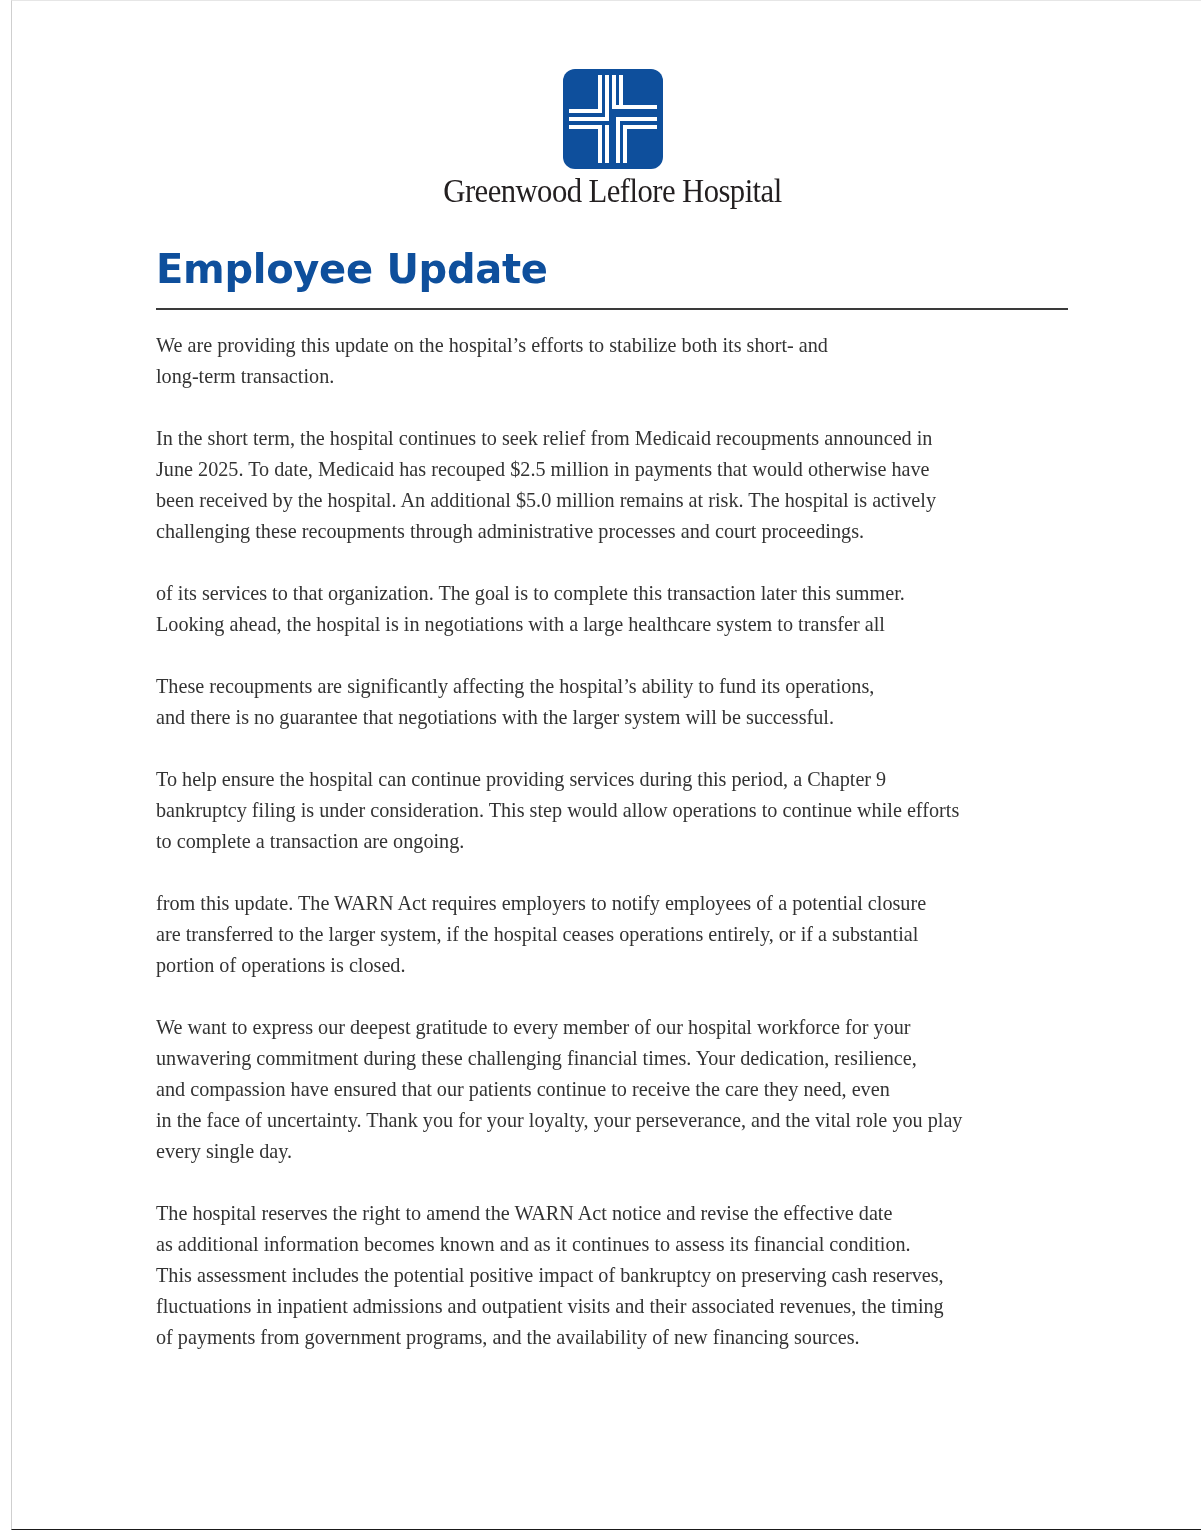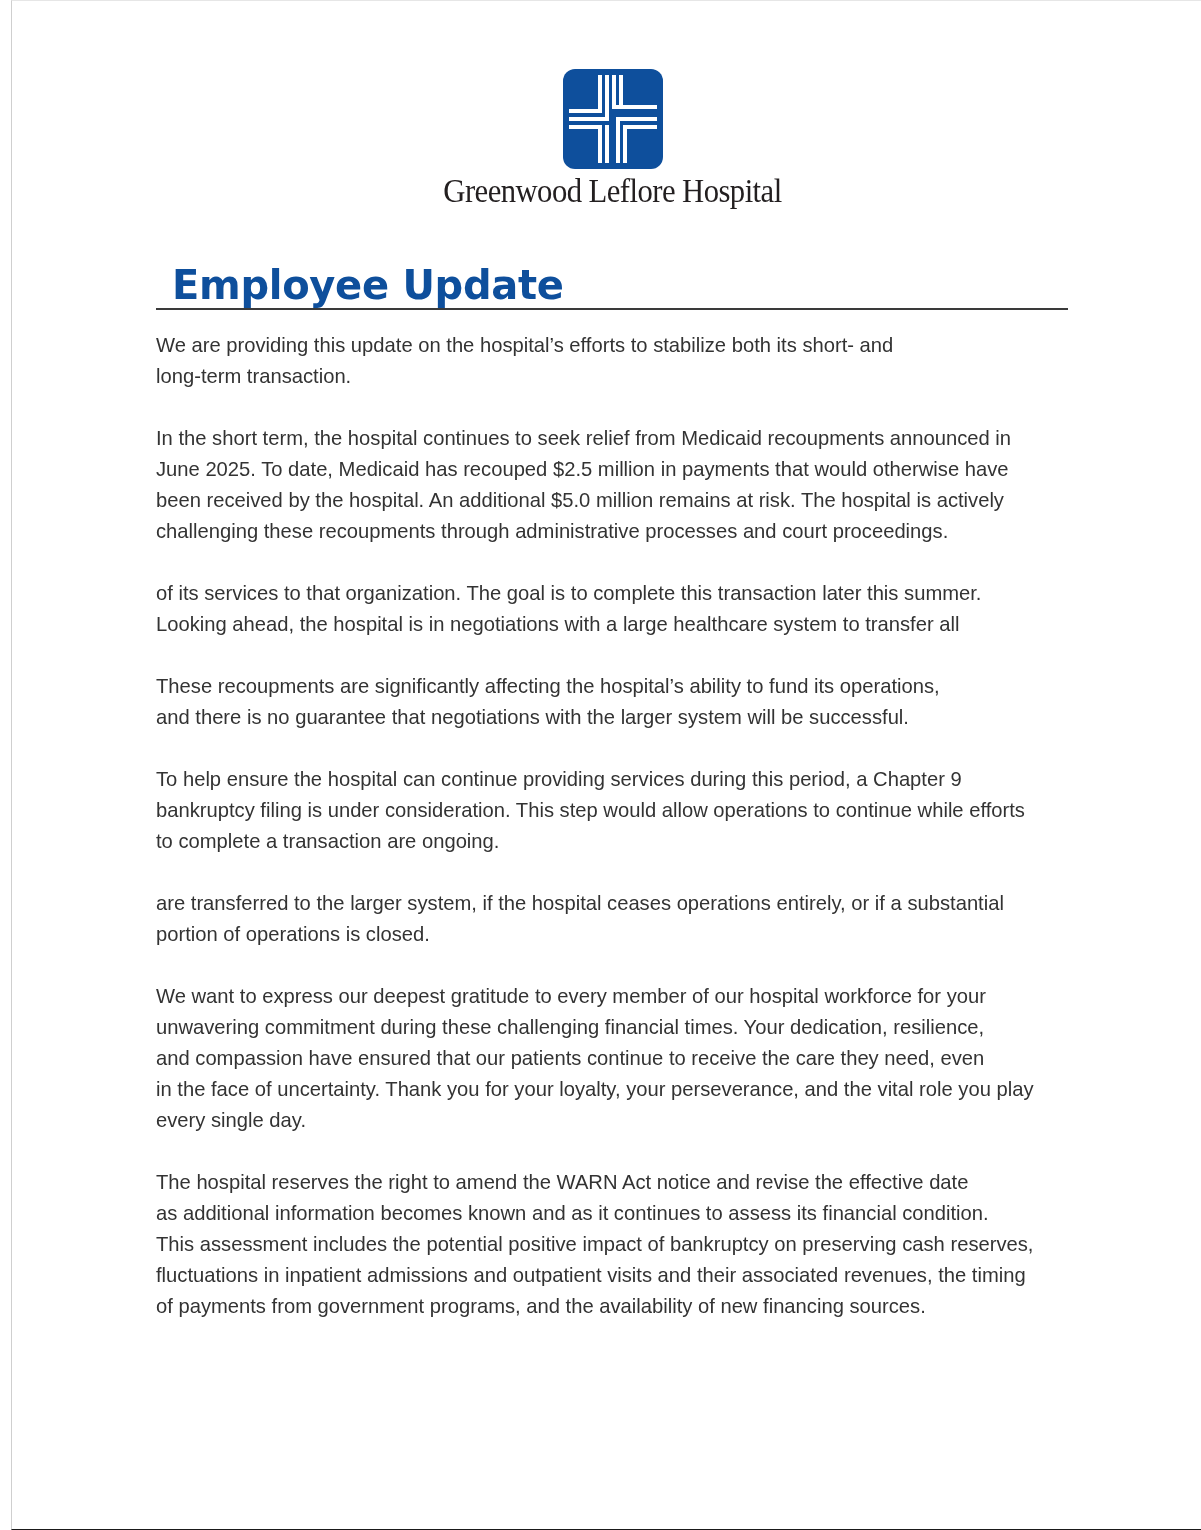--- a/index.html
+++ b/index.html
@@ -27,42 +27,42 @@
       text-align: center;
       font-family: "Liberation Serif", "DejaVu Serif", serif;
       font-size: 33px;
       letter-spacing: -0.6px;
       color: #231f20;
       transform: scaleX(0.93);
       transform-origin: 600px 0;
     }
     .title {
       position: absolute; left: 144px; top: 245px;
-      margin: 16px;
+      margin: 0;
       font-family: "DejaVu Sans", "Liberation Sans", sans-serif;
       font-weight: bold;
       font-size: 40px;
       color: #0e4f9c;
       letter-spacing: -0.3px;
     }
     .rule {
       position: absolute; left: 144px; top: 307px;
       width: 912px; height: 0;
       border-top: 2px solid #3a3a3a;
     }
     .body {
       position: absolute; left: 144px; top: 329px;
       width: 916px;
       font-family: "Liberation Sans", "DejaVu Sans", sans-serif;
       font-size: 20.2px;
       line-height: 31px;
       color: #333333;
     }
     .para { margin: 0 0 31px 0; }
-    .line { display: block; white-space: nowrap; }
+    .line { display: block; white-space: nowrap; font-family: Liberation Serif, serif; }
   </style>
 </head>
 <body>
 
 <div class="page">
 
   <div class="logo">
     <svg viewBox="0 0 100 100" xmlns="http://www.w3.org/2000/svg">
       <rect x="0" y="0" width="100" height="100" rx="12" ry="12" fill="#0e4f9c"></rect>
       <g fill="#ffffff">
@@ -116,20 +116,21 @@
     <p class="para">
       <span class="line">These recoupments are significantly affecting the hospital’s ability to fund its operations,</span>
       <span class="line">and there is no guarantee that negotiations with the larger system will be successful.</span>
     </p>
     <p class="para">
       <span class="line">To help ensure the hospital can continue providing services during this period, a Chapter 9</span>
       <span class="line">bankruptcy filing is under consideration. This step would allow operations to continue while efforts</span>
       <span class="line">to complete a transaction are ongoing.</span>
     </p>
     <p class="para">
+      <span class="line">from this update. The WARN Act requires employers to notify employees of a potential closure</span>
       <span class="line">are transferred to the larger system, if the hospital ceases operations entirely, or if a substantial</span>
       <span class="line">portion of operations is closed.</span>
     </p>
     <p class="para">
       <span class="line">We want to express our deepest gratitude to every member of our hospital workforce for your</span>
       <span class="line">unwavering commitment during these challenging financial times. Your dedication, resilience,</span>
       <span class="line">and compassion have ensured that our patients continue to receive the care they need, even</span>
       <span class="line">in the face of uncertainty. Thank you for your loyalty, your perseverance, and the vital role you play</span>
       <span class="line">every single day.</span>
     </p>

